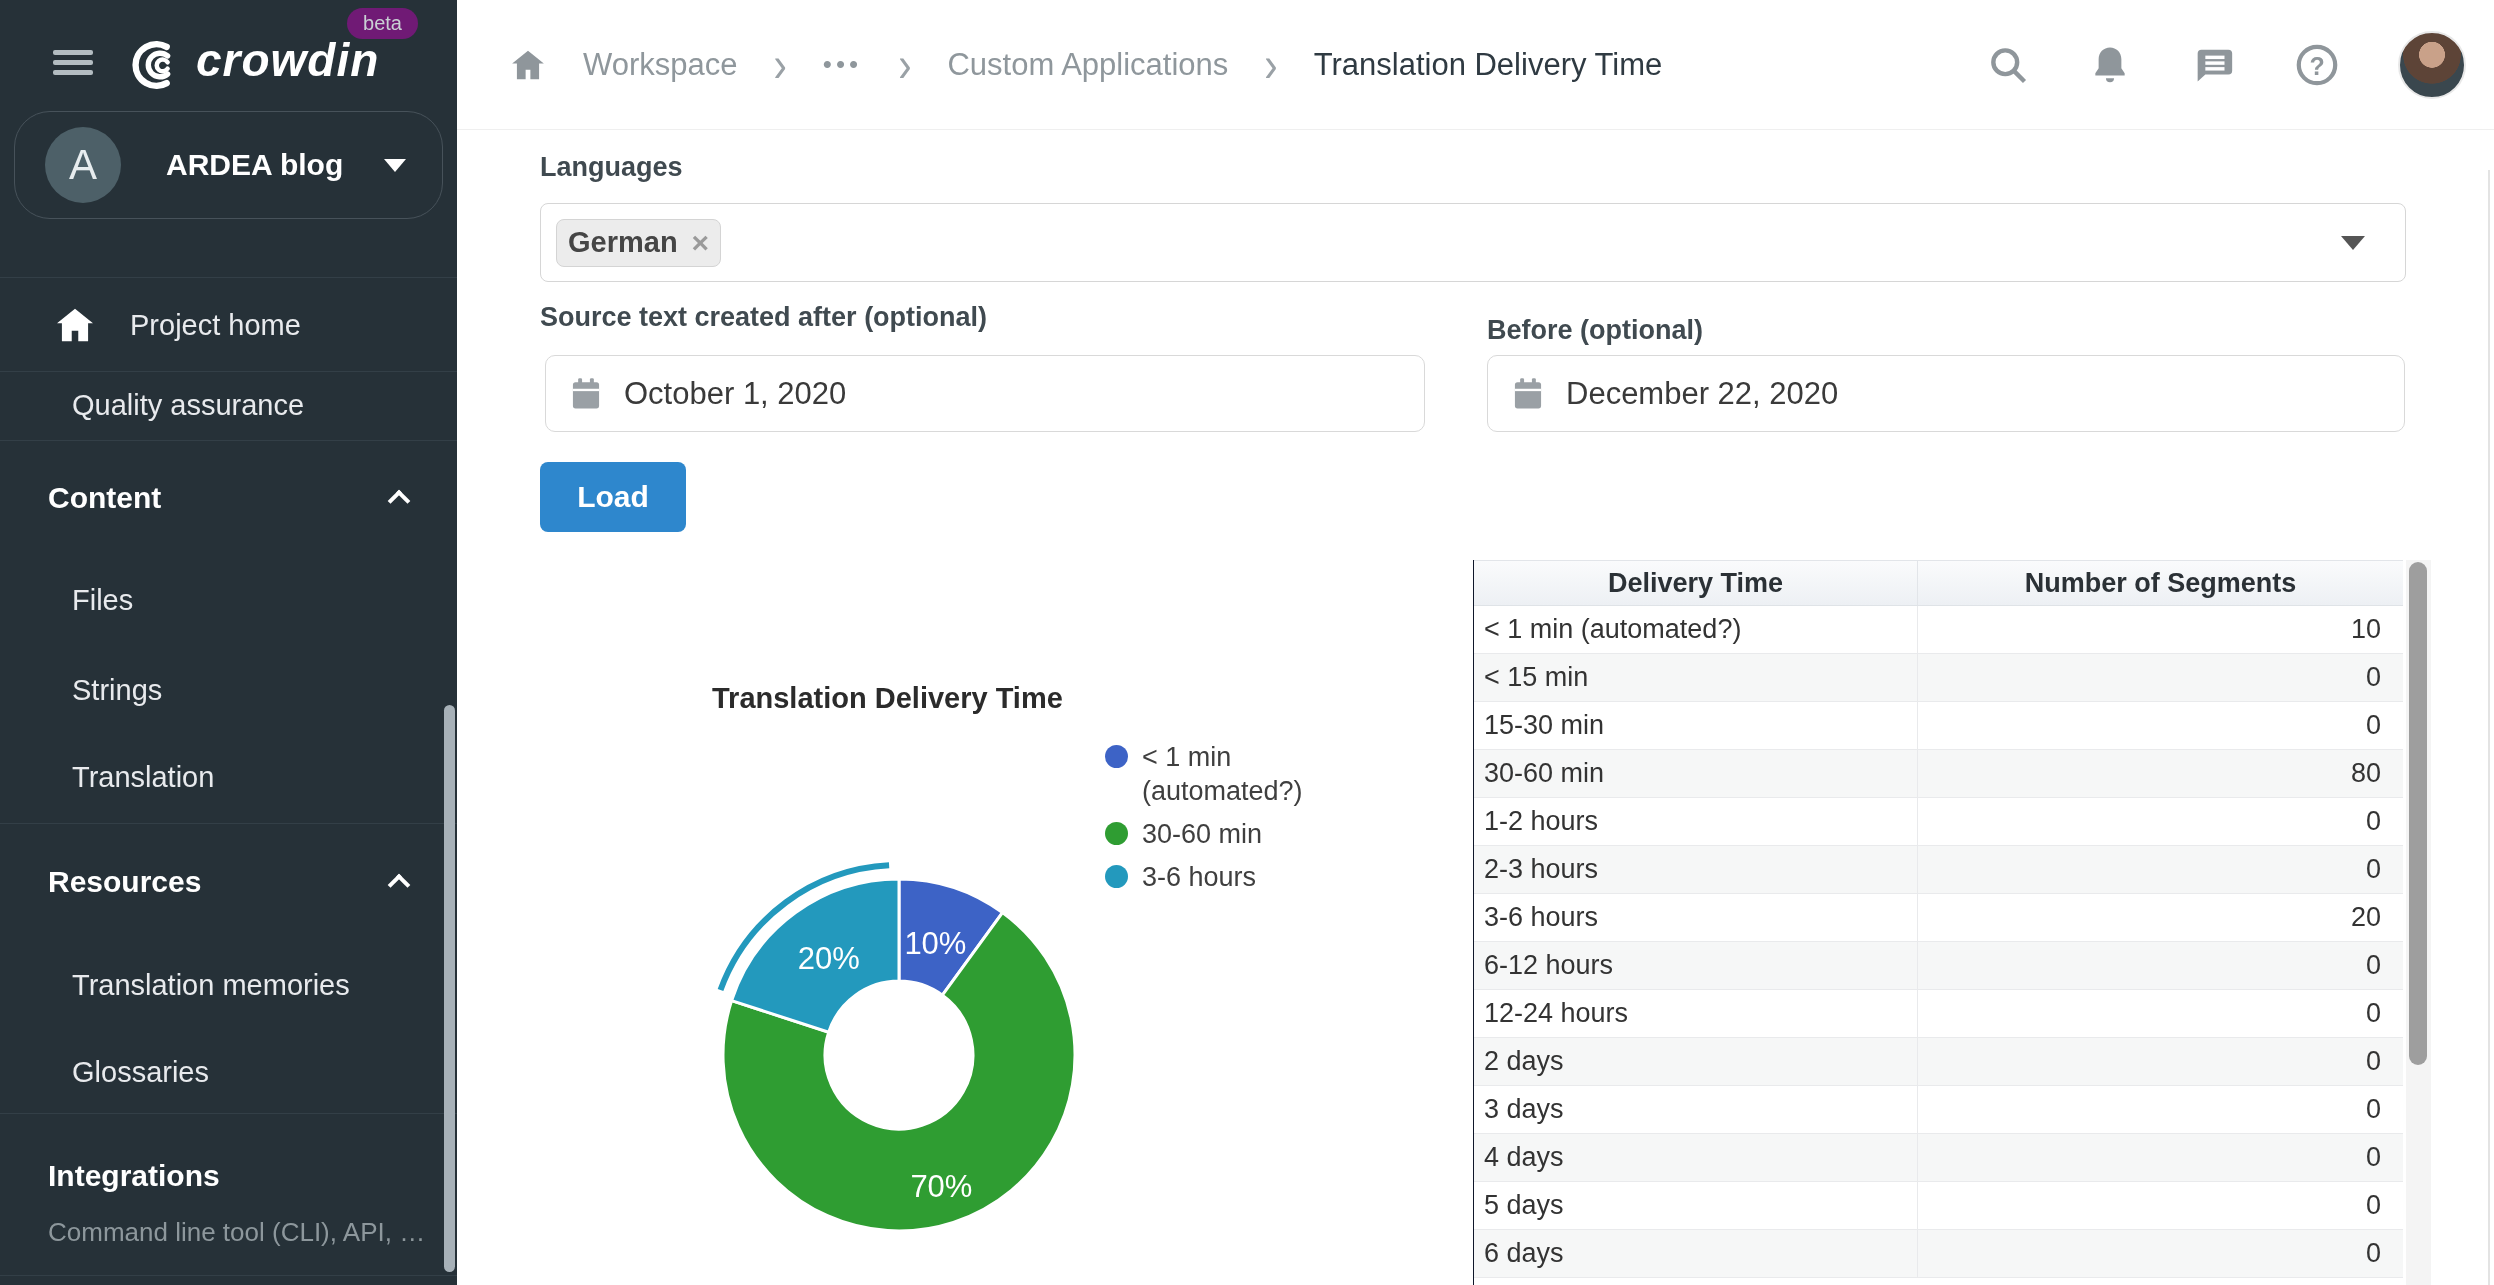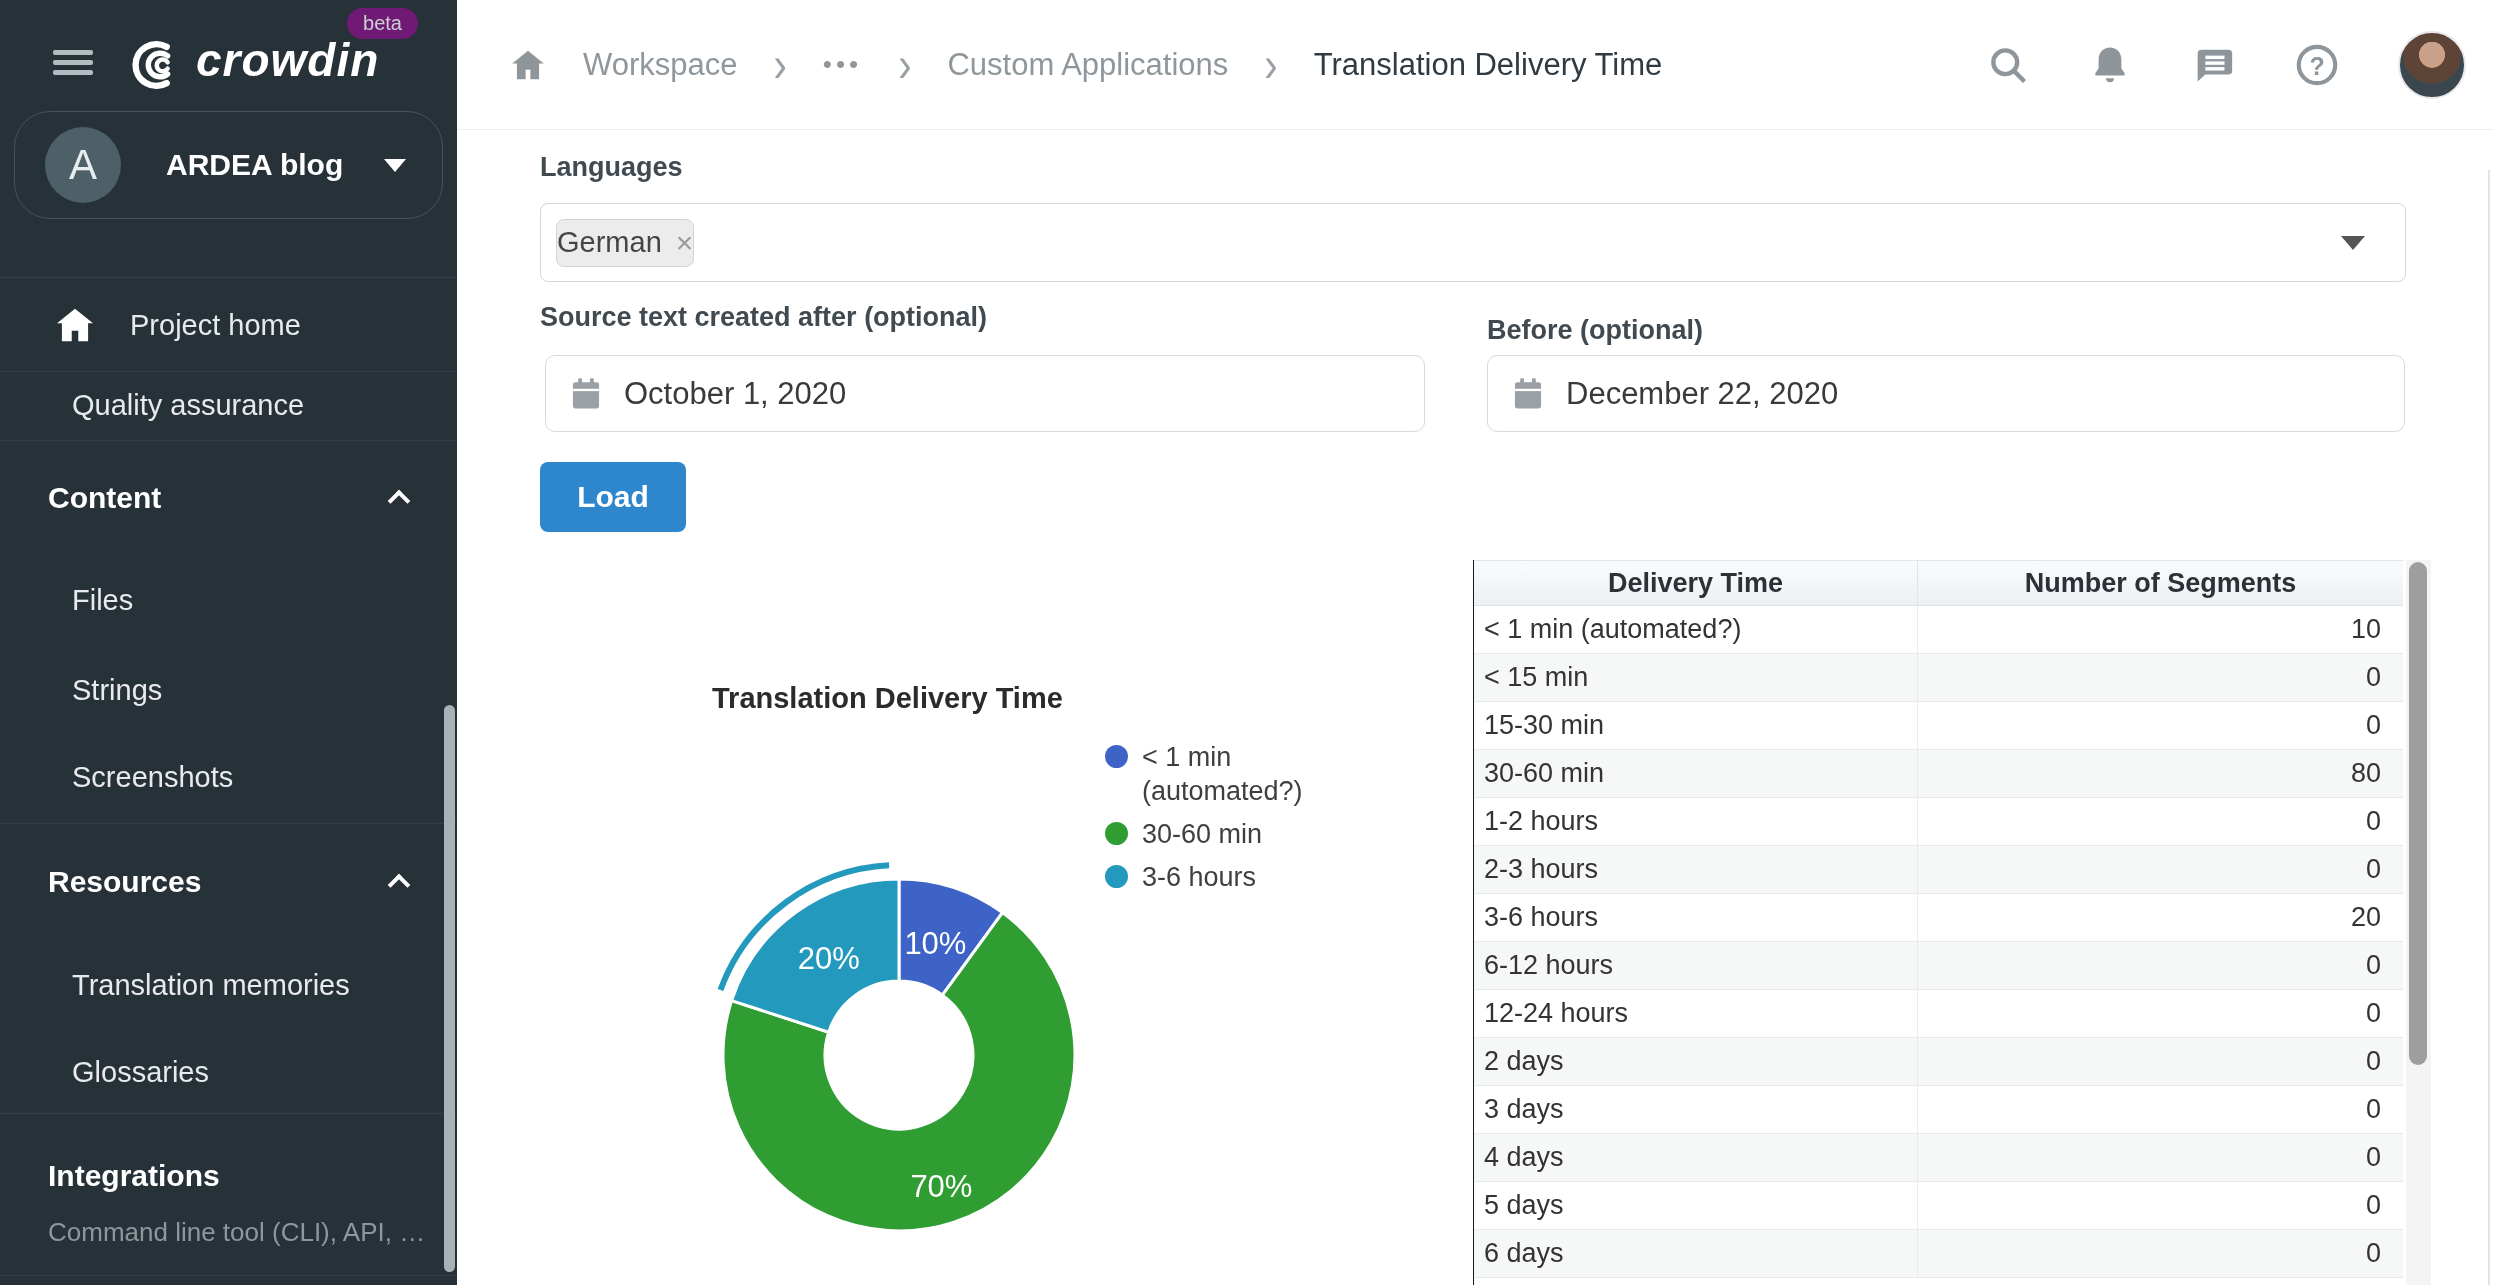--- a/index.html
+++ b/index.html
@@ -52,21 +52,21 @@
     background: radial-gradient(circle at 50% 34%, #c9a189 0%, #c9a189 24%, #5d4437 25%, #5d4437 54%, #3a474e 55%); }
 
   
   .main { position:absolute; left:457px; top:130px; width:2037px; height:1155px; background:#fff; }
   .page-scroll-line { position:absolute; right:4px; top:40px; bottom:0; width:2px; background:#e3e3e3; }
 
   .field-label { position:absolute; font-size:27px; font-weight:bold; color:#404a50; }
   .select-box { position:absolute; left:83px; top:73px; width:1866px; height:79px; background:#fff;
     border:1px solid #d6d6d6; border-radius:8px; display:flex; align-items:center; cursor:pointer; }
   .lang-tag { margin-left:15px; background:#ececec; border:1px solid #d4d4d4; border-radius:8px;
-    height:48px; display:flex; align-items:center; padding:0 0; gap:14px; }
+    height:48px; display:flex; align-items:center; padding:0 11px; gap:14px;font-weight:bold; }
   .lang-tag .t { font-size:29px; color:#454545; }
   .lang-tag .x { font-size:30px; color:#9a9a9a; cursor:pointer; line-height:1; }
   .select-caret { position:absolute; right:40px; width:0; height:0; border-left:12px solid transparent;
     border-right:12px solid transparent; border-top:14px solid #555; }
 
   .date-input { position:absolute; height:77px; background:#fff; border:1px solid #d9d9d9;
     border-radius:10px; display:flex; align-items:center; cursor:text; }
   .date-input .cal { margin-left:24px; }
   .date-input .dval { margin-left:22px; font-size:31px; color:#3a3a3a; }
 
@@ -145,21 +145,21 @@
       <span class="sb-sect" style="margin-left:48px">Content</span>
       <span class="chev-up"></span>
     </div>
     <div class="sb-row" style="top:566px; height:68px">
       <span class="sb-label" style="margin-left:72px">Files</span>
     </div>
     <div class="sb-row" style="top:656px; height:68px">
       <span class="sb-label" style="margin-left:72px">Strings</span>
     </div>
     <div class="sb-row" style="top:743px; height:68px">
-      <span class="sb-label" style="margin-left:72px">Screenshots</span>
+      <span class="sb-label" style="margin-left:72px">Translation</span>
     </div>
     <div class="sb-divider" style="top:823px"></div>
 
     <div class="sb-row" style="top:846px; height:72px">
       <span class="sb-sect" style="margin-left:48px">Resources</span>
       <span class="chev-up"></span>
     </div>
     <div class="sb-row" style="top:951px; height:68px">
       <span class="sb-label" style="margin-left:72px">Translation memories</span>
     </div>

